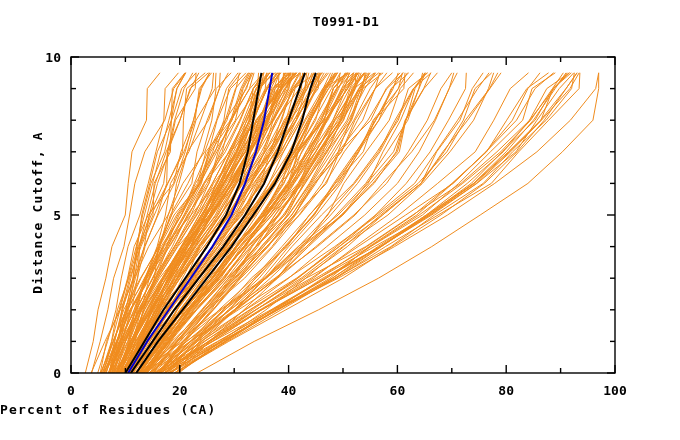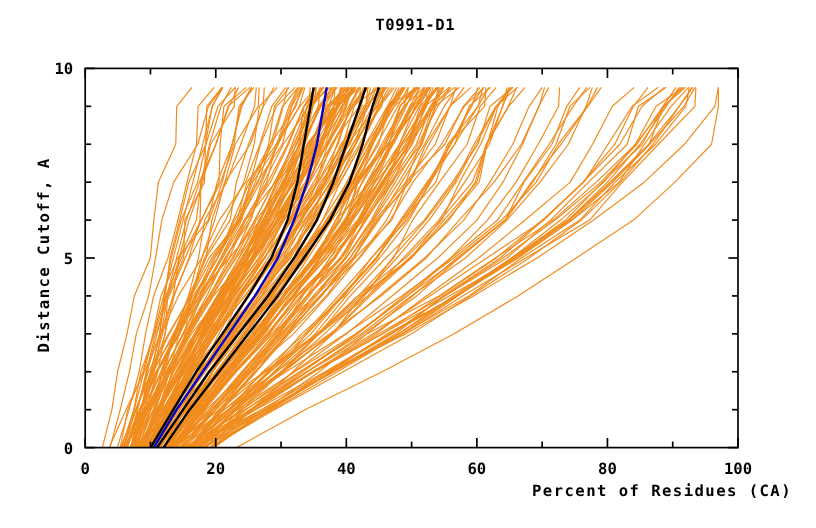--- a/index.html
+++ b/index.html
@@ -29,27 +29,26 @@
     font-size: 13px;
     font-weight: bold;
     color: #000000;
     letter-spacing: 0.5px;
   }
   #x-axis-label {
     position: absolute;
     left: 0;
     top: 402px;
     width: 616px;
-    text-align: right;
+    text-align: left;
     font-family: "DejaVu Sans Mono", "Liberation Mono", monospace;
     font-size: 13px;
     font-weight: bold;
     color: #000000;
     letter-spacing: 1.2px;
-    padding-left: 44px;
   }
   #y-axis-label {
     position: absolute;
     left: -93px;
     top: 205px;
     width: 260px;
     text-align: center;
     transform: rotate(-90deg);
     transform-origin: center center;
     font-family: "DejaVu Sans Mono", "Liberation Mono", monospace;

